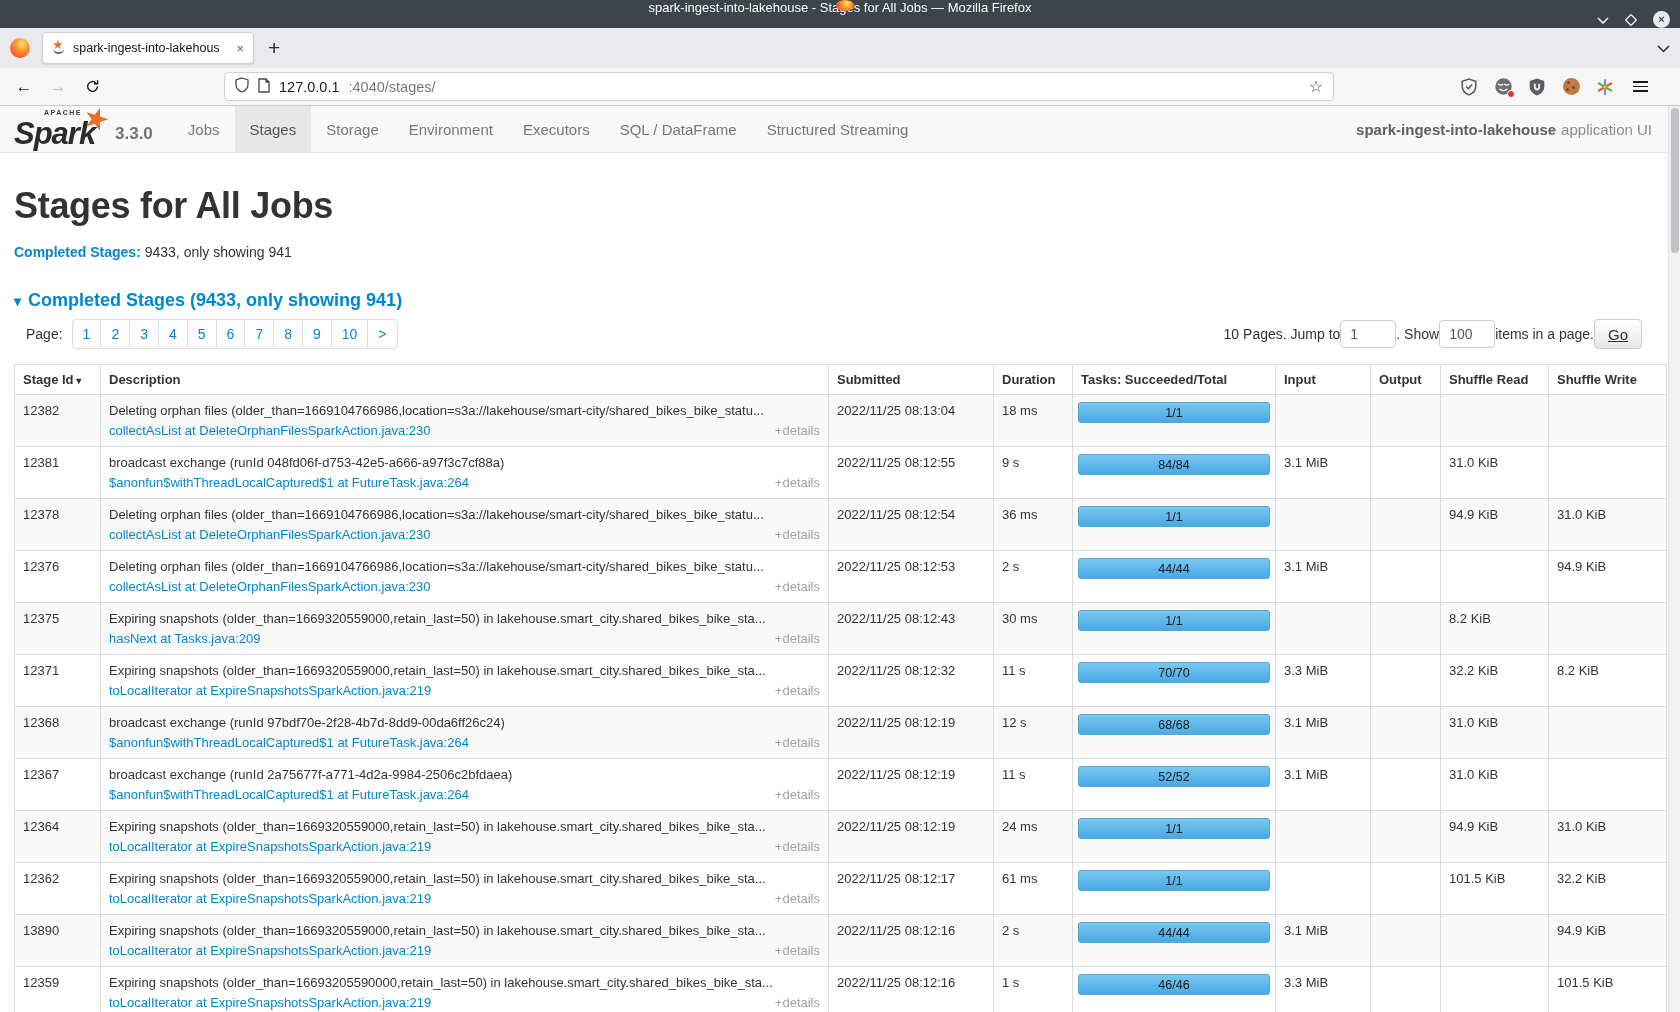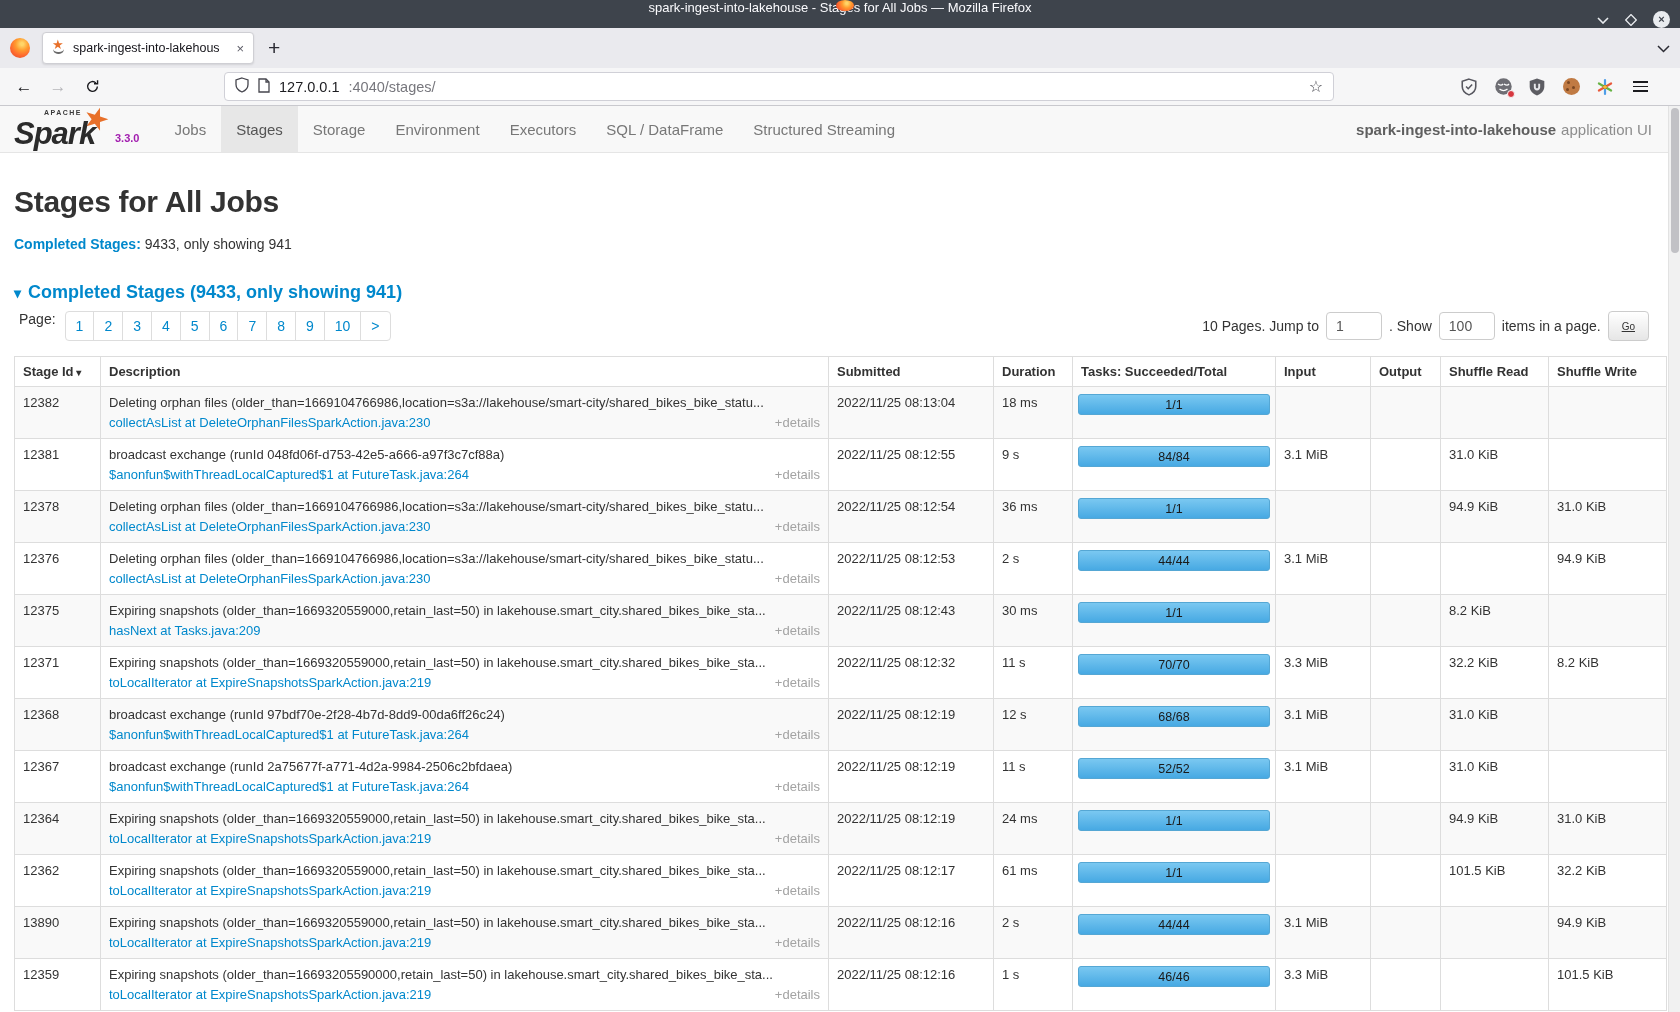--- a/index.html
+++ b/index.html
@@ -54,47 +54,47 @@
   .page-area { position:absolute; top:106px; left:0; width:1668px; bottom:0; background:#fff; overflow:hidden; }
   .v-scrollbar { position:absolute; top:106px; right:0; width:12px; bottom:0; background:#f1f1f1; border-left:1px solid #e2e2e2; }
   .v-scrollbar .thumb { position:absolute; top:2px; left:2px; width:8px; height:145px; background:#c1c1c5; border-radius:5px; }
 
   .sparknav { height:47px; background:#f8f8f8; border-bottom:1px solid #e5e5e5; display:flex; align-items:stretch; padding-left:14px; }
   .brand { display:flex; align-items:flex-end; gap:9px; padding:3px 6px 3px 0; }
   .logo { position:relative; width:92px; height:41px; }
   .apache { position:absolute; top:1px; left:30px; font-size:7px; font-weight:bold; letter-spacing:1.5px; color:#3a3a3a; }
   .spark-word { position:absolute; bottom:-3px; left:0; font-size:31px; font-weight:bold; font-style:italic; letter-spacing:-1px; color:#2b2b2b; }
   .logo-star { position:absolute; top:-7px; right:-4px; font-size:30px; color:#e8702a; transform:rotate(18deg); }
-  .version { font-size:11px; font-weight:bold; color:#a21caf; padding-bottom:5px; }
+  .version { font-size:17px; font-weight:bold; color:#737373; padding-bottom:5px; }
   .nav-items { display:flex; list-style:none; margin-left:14px; }
   .nav-item { display:flex; align-items:center; padding:0 15px; font-size:15px; color:#777; cursor:pointer; }
   .nav-item.active { background:#e7e7e7; color:#555; }
   .app-label { margin-left:auto; display:flex; align-items:center; padding-right:16px; font-size:15px; color:#8d8d8d; white-space:nowrap; }
   .app-label b { color:#5f5f5f; margin-right:5px; }
 
   
   .content { padding:0 14px; }
-  .page-title { font-size:30px; font-weight:bold; color:#333; margin:32px 0 15px; letter-spacing:-0.3px; }
+  .page-title { font-size:36px; font-weight:bold; color:#333; margin:32px 0 15px; letter-spacing:-0.3px; }
   .summary-line { font-size:14px; color:#333; line-height:21px; }
   .summary-label { color:#0088cc; font-weight:bold; text-decoration:none; }
   .section-header { margin:27px 0 6px; font-size:18px; font-weight:bold; color:#0088cc; display:flex; align-items:center; gap:7px; cursor:pointer; }
   .section-arrow { font-size:14px; }
 
-  .pagebar { display:flex; margin:8px 5px 15px; font-size:14px; color:#333; }
+  .pagebar { display:flex; align-items:center; margin:8px 12px 15px; font-size:14px; color:#333; }
   .page-label { margin-right:9px; }
   .pager { display:inline-flex; }
   .page-btn { min-width:28px; height:30px; padding:0 10px; display:flex; align-items:center; justify-content:center;
     background:#fff; border:1px solid #ddd; margin-left:-1px; color:#0088cc; font-size:14px; cursor:pointer; }
   .page-btn:first-child { border-radius:4px 0 0 4px; margin-left:0; }
   .page-btn:last-child { border-radius:0 4px 4px 0; }
-  .pagebar-right { margin-left:auto; display:flex; align-items:center; gap:7px; }
+  .pagebar-right { margin-left:auto; display:flex; align-items:center; }
   .num-input { width:56px; height:28px; border:1px solid #ccc; border-radius:4px; padding:4px 9px; font-size:14px; color:#555;
     font-family:"Liberation Sans", sans-serif; }
   .go-btn { height:30px; padding:0 13px; border:1px solid #ccc; border-radius:4px;
-    background:linear-gradient(#ffffff,#e6e6e6); font-size:10px; color:#333; cursor:pointer;
+    background:linear-gradient(#ffffff,#e6e6e6); font-size:15px; color:#333; cursor:pointer;
     font-family:"Liberation Sans", sans-serif;text-decoration:underline; }
 
   table.stages { width:1652px; table-layout:fixed; border-collapse:collapse; font-size:13px; color:#333; }
   .stages th, .stages td { border:1px solid #ddd; text-align:left; vertical-align:top; padding:8px; }
   .stages th { font-weight:bold; padding:7px 8px; white-space:nowrap; cursor:pointer;margin-top:24px; }
   .stages tbody tr:nth-child(odd) { background:#f9f9f9; }
   .desc-main { white-space:nowrap; overflow:hidden; margin-bottom:5px; }
   .desc-row2 { display:flex; justify-content:space-between; align-items:baseline; }
   .call-link { color:#0088cc; text-decoration:none; white-space:nowrap; }
   .plus-details { color:#a3a3a3; font-size:13px; cursor:pointer; }

